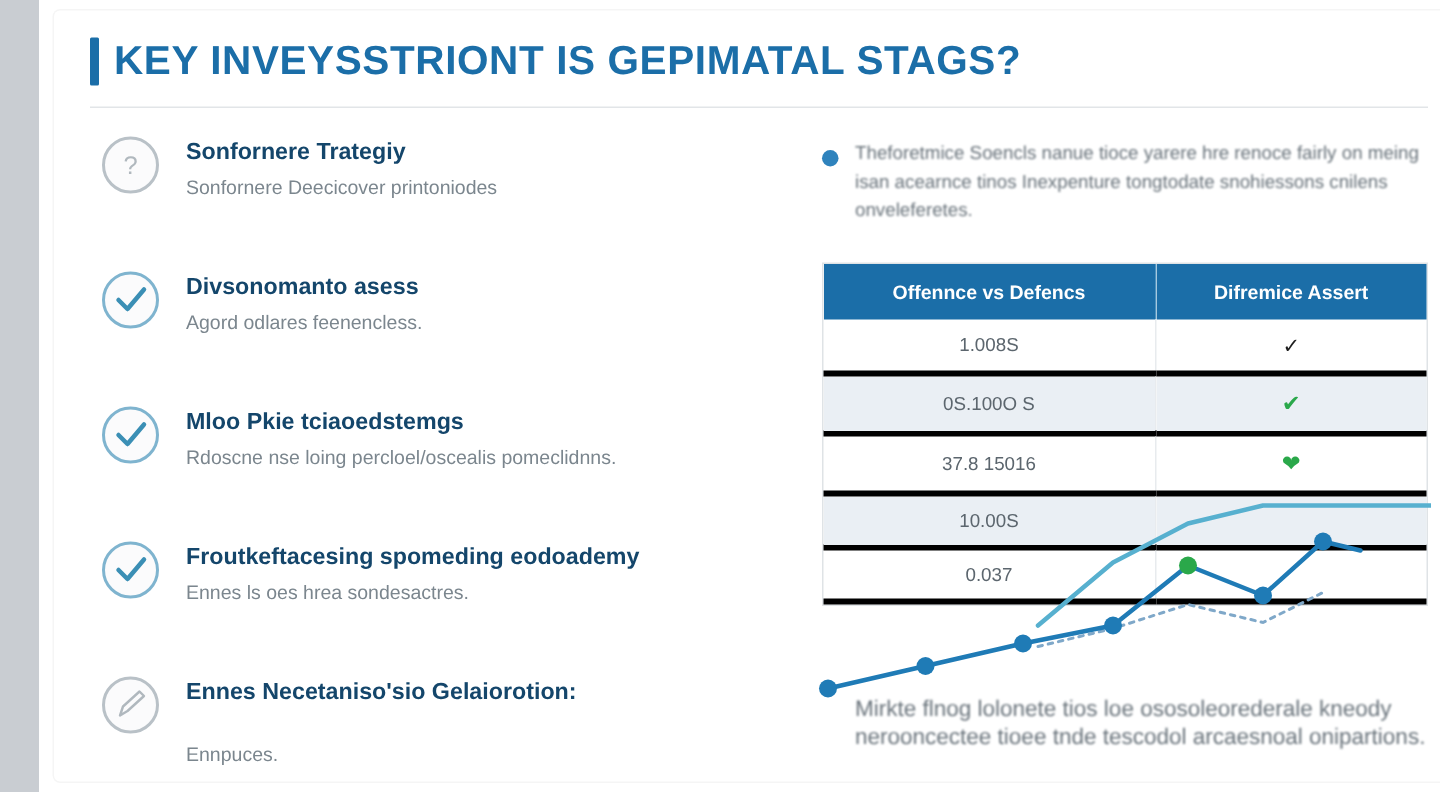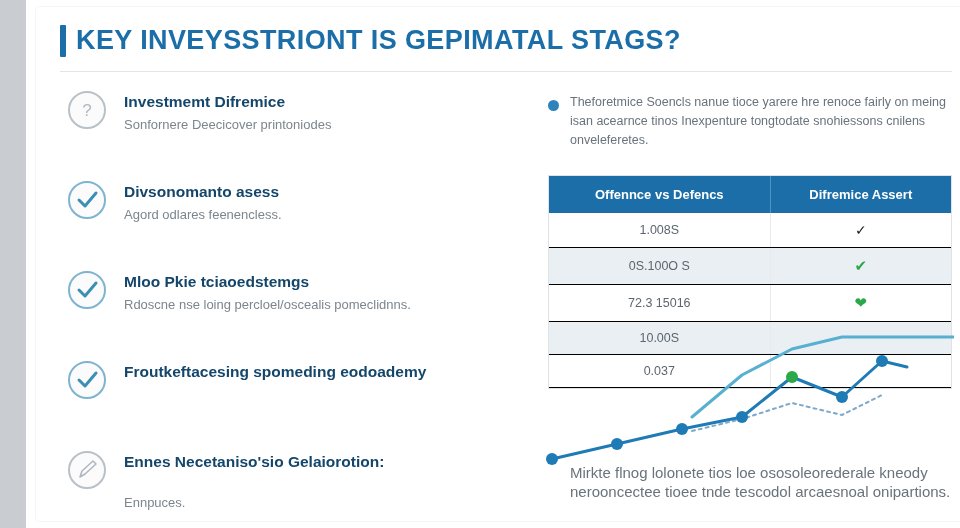--- a/index.html
+++ b/index.html
@@ -177,21 +177,21 @@
     filter: blur(0.5px);
   }
   #table th.divider {
     border-left: 1px solid #4f93c0;
   }
   #table td {
     font-size: 12.5px;
     color: #5c666e;
     text-align: center;
     padding: 9px 4px;
-    border-bottom: 1px solid #000000;
+    border-bottom: 4px solid #000000;
     filter: blur(0.4px);
   }
   #table td.val {
     border-right: 1px solid #e8ebee;
   }
   #table tr.alt td {
     background: #eaeff4;
   }
   .mark-dark { color: #1d1d1d; font-size: 14px; }
   .mark-green { color: #2aa84a; font-size: 15px; }
@@ -229,21 +229,21 @@
     </div>
 
     <div id="left-col">
 
       <div class="item">
         <div class="item-icon">
           <svg width="34" height="34" viewBox="0 0 34 34">
             <text x="17" y="23" text-anchor="middle" font-family="Liberation Sans, sans-serif" font-size="17" fill="#b0b8be">?</text>
           </svg>
         </div>
-        <div class="item-title">Investmemt Difremice</div>
+        <div class="item-title">Sonfornere Trategiy</div>
         <div class="item-desc">Sonfornere Deecicover printoniodes</div>
       </div>
 
       <div class="item">
         <div class="item-icon check">
           <svg width="34" height="34" viewBox="0 0 34 34">
             <path d="M9 17 L15 23 L26 10" fill="none" stroke="#3b8fb5" stroke-width="3" stroke-linecap="round" stroke-linejoin="round"></path>
           </svg>
         </div>
         <div class="item-title">Divsonomanto asess</div>
@@ -260,20 +260,21 @@
         <div class="item-desc">Rdoscne nse loing percloel/oscealis pomeclidnns.</div>
       </div>
 
       <div class="item">
         <div class="item-icon check">
           <svg width="34" height="34" viewBox="0 0 34 34">
             <path d="M9 17 L15 23 L26 10" fill="none" stroke="#3b8fb5" stroke-width="3" stroke-linecap="round" stroke-linejoin="round"></path>
           </svg>
         </div>
         <div class="item-title">Froutkeftacesing spomeding eodoademy</div>
+        <div class="item-desc">Ennes ls oes hrea sondesactres.</div>
       </div>
 
       <div class="item">
         <div class="item-icon">
           <svg width="34" height="34" viewBox="0 0 34 34">
             <path d="M10 24 L12 18 L23 8 L26 11 L15 21 Z" fill="none" stroke="#b0b8be" stroke-width="1.6" stroke-linejoin="round"></path>
           </svg>
         </div>
         <div class="item-title">Ennes Necetaniso'sio Gelaiorotion:</div>
         <div class="item-desc second">Ennpuces.</div>
@@ -303,21 +304,21 @@
           <tbody>
             <tr>
               <td class="val">1.008S</td>
               <td><span class="mark-dark">✓</span></td>
             </tr>
             <tr class="alt">
               <td class="val">0S.100O S</td>
               <td><span class="mark-green">✔</span></td>
             </tr>
             <tr>
-              <td class="val">72.3 15016</td>
+              <td class="val">37.8 15016</td>
               <td><span class="mark-green">❤</span></td>
             </tr>
             <tr class="alt">
               <td class="val">10.00S</td>
               <td><span></span></td>
             </tr>
             <tr>
               <td class="val">0.037</td>
               <td><span></span></td>
             </tr>

